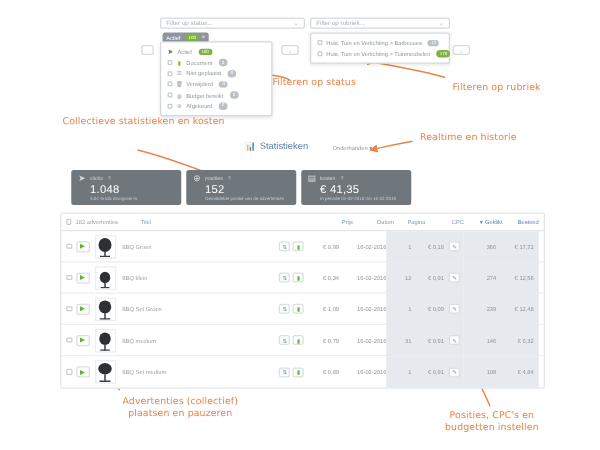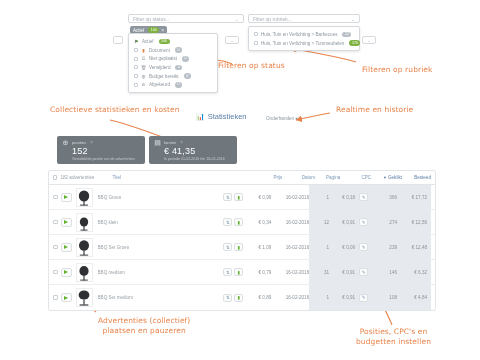--- a/index.html
+++ b/index.html
@@ -200,38 +200,47 @@
 <div class="filterbox" style="left:113px; top:36px; width:10px; height:8px;"></div>
 <div class="filterbox" style="left:225px; top:36px; width:14px; height:8px;">
   <span class="caret">⌄</span>
 </div>
 <div class="filterbox" style="left:362px; top:36px; width:14px; height:8px;">
   <span class="caret">⌄</span>
 </div>
 
 <div class="annot" style="left:218px; top:61px;">Filteren op status</div>
 <div class="annot" style="left:362px; top:65px;">Filteren op rubriek</div>
-<div class="annot" style="left:50px; top:105px;">Collectieve statistieken en kosten</div>
+<div class="annot" style="left:50px; top:92px;">Collectieve statistieken en kosten</div>
 <div class="annot" style="left:336px; top:105px;text-align:center;">Realtime en historie</div>
 <div class="annot center" style="left:98px; top:316px;">
   <div>Advertenties (collectief)</div>
   <div>plaatsen en pauzeren</div>
 </div>
 <div class="annot center" style="left:356px; top:327px;">
   <div>Posities, CPC's en</div>
   <div>budgetten instellen</div>
 </div>
 
 <div class="stats-head">
   <span class="chart-ic" style="color:#5a7fa8; font-size:7px;">📊</span>
   <span class="stats-title">Statistieken</span>
 </div>
 <div class="stats-link">Onderhanden ▾</div>
 
 <div class="cards">
+  <div class="card">
+    <div class="ctop">
+      <span class="cicon">➤</span>
+      <span class="clabel">clicks</span>
+      <span class="cinfo">?</span>
+    </div>
+    <div class="cvalue">1.048</div>
+    <div class="cfoot">3,04 % klik doorgroei %</div>
+  </div>
   <div class="card">
     <div class="ctop">
       <span class="cicon">⊕</span>
       <span class="clabel">posities</span>
       <span class="cinfo">?</span>
     </div>
     <div class="cvalue">152</div>
     <div class="cfoot">Gemiddelde positie van de advertenties</div>
   </div>
   <div class="card">

